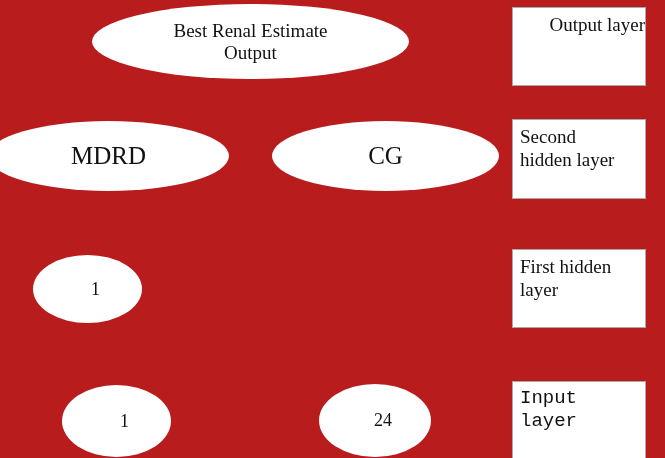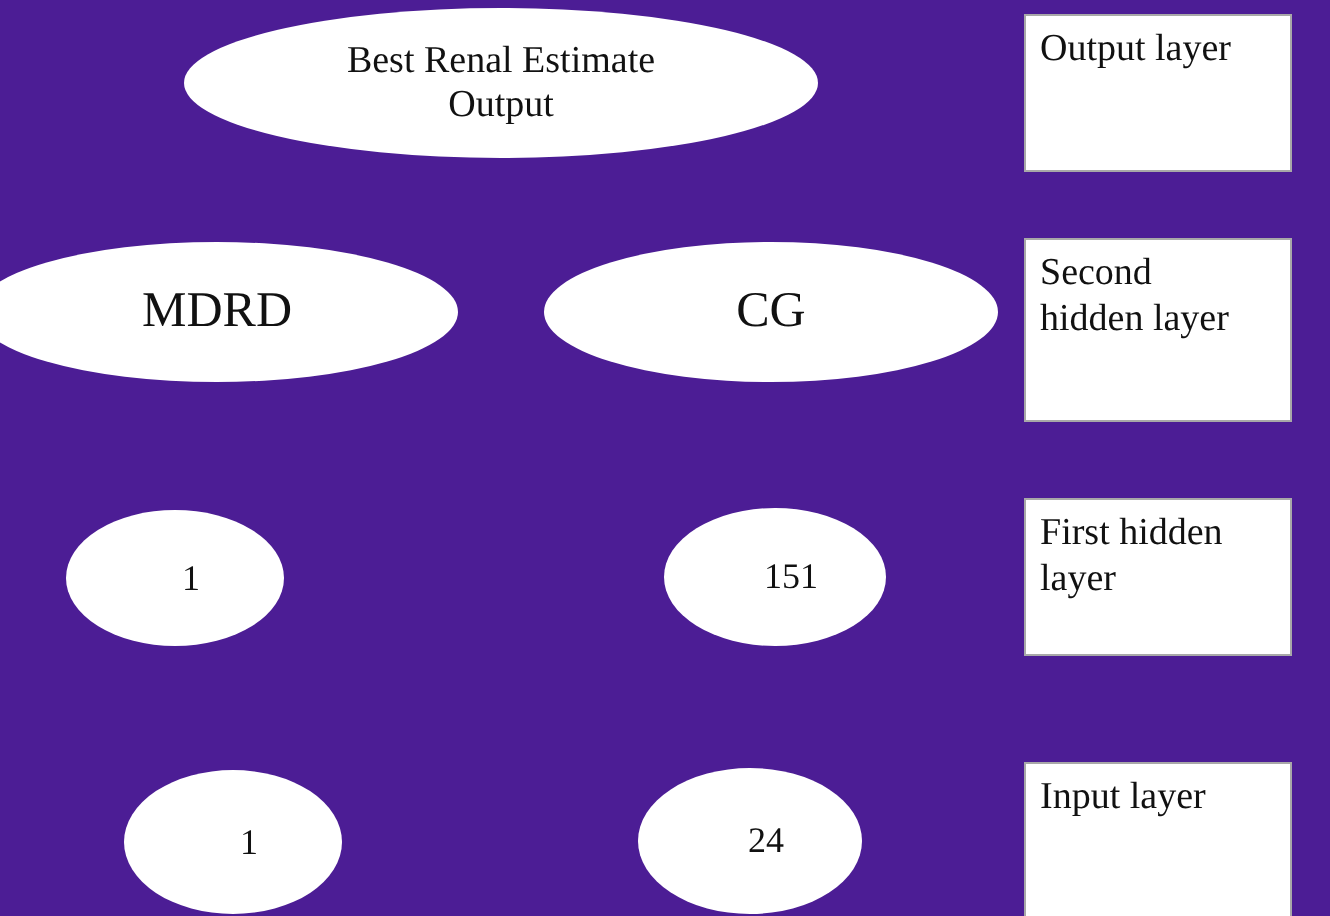--- a/index.html
+++ b/index.html
@@ -4,21 +4,21 @@
 <style>
   html, body {
     margin: 0;
     padding: 0;
     background: #000000;
   }
   #canvas {
     position: relative;
     width: 665px;
     height: 458px;
-    background: #4c1d95;
+    background: #b91c1c;
     overflow: hidden;
     font-family: "Liberation Serif", "DejaVu Serif", serif;
   }
 
   
   .node {
     position: absolute;
     background: #ffffff;
     border-radius: 50%;
     display: flex;
@@ -109,24 +109,24 @@
     background: #ffffff;
     border: 1px solid #a8a8a8;
     box-sizing: border-box;
     color: #111111;
     font-size: 19px;
     line-height: 1.22;
     padding: 5px 0 0 7px;
     white-space: pre-line;
     overflow: hidden;
   }
-  .layer-box-1 { top: 7px;   width: 134px; height: 79px; }
-  .layer-box-2 { top: 119px; width: 134px; height: 92px; }
+  .layer-box-1 { top: 7px;   width: 134px; height: 79px; text-align: right; }
+  .layer-box-2 { top: 119px; width: 134px; height: 80px; }
   .layer-box-3 { top: 249px; width: 134px; height: 79px; }
-  .layer-box-4 { top: 381px; width: 134px; height: 78px; }
+  .layer-box-4 { top: 381px; width: 134px; height: 78px; font-family: Liberation Mono, monospace; }
 </style>
 </head>
 <body>
 
 <div id="canvas">
 
   <div class="node node-output">
     <span class="node-label">Best Renal Estimate
 Output</span>
   </div>
@@ -136,23 +136,20 @@
   </div>
 
   <div class="node node-cg">
     <span class="node-label">CG</span>
   </div>
 
   <div class="node node-h1-left">
     <span class="node-label">1</span>
   </div>
 
-  <div class="node node-h1-right">
-    <span class="node-label">151</span>
-  </div>
 
   <div class="node node-in-left">
     <span class="node-label">1</span>
   </div>
 
   <div class="node node-in-right">
     <span class="node-label">24</span>
   </div>
 
   <div class="layer-box layer-box-1">Output layer</div>

